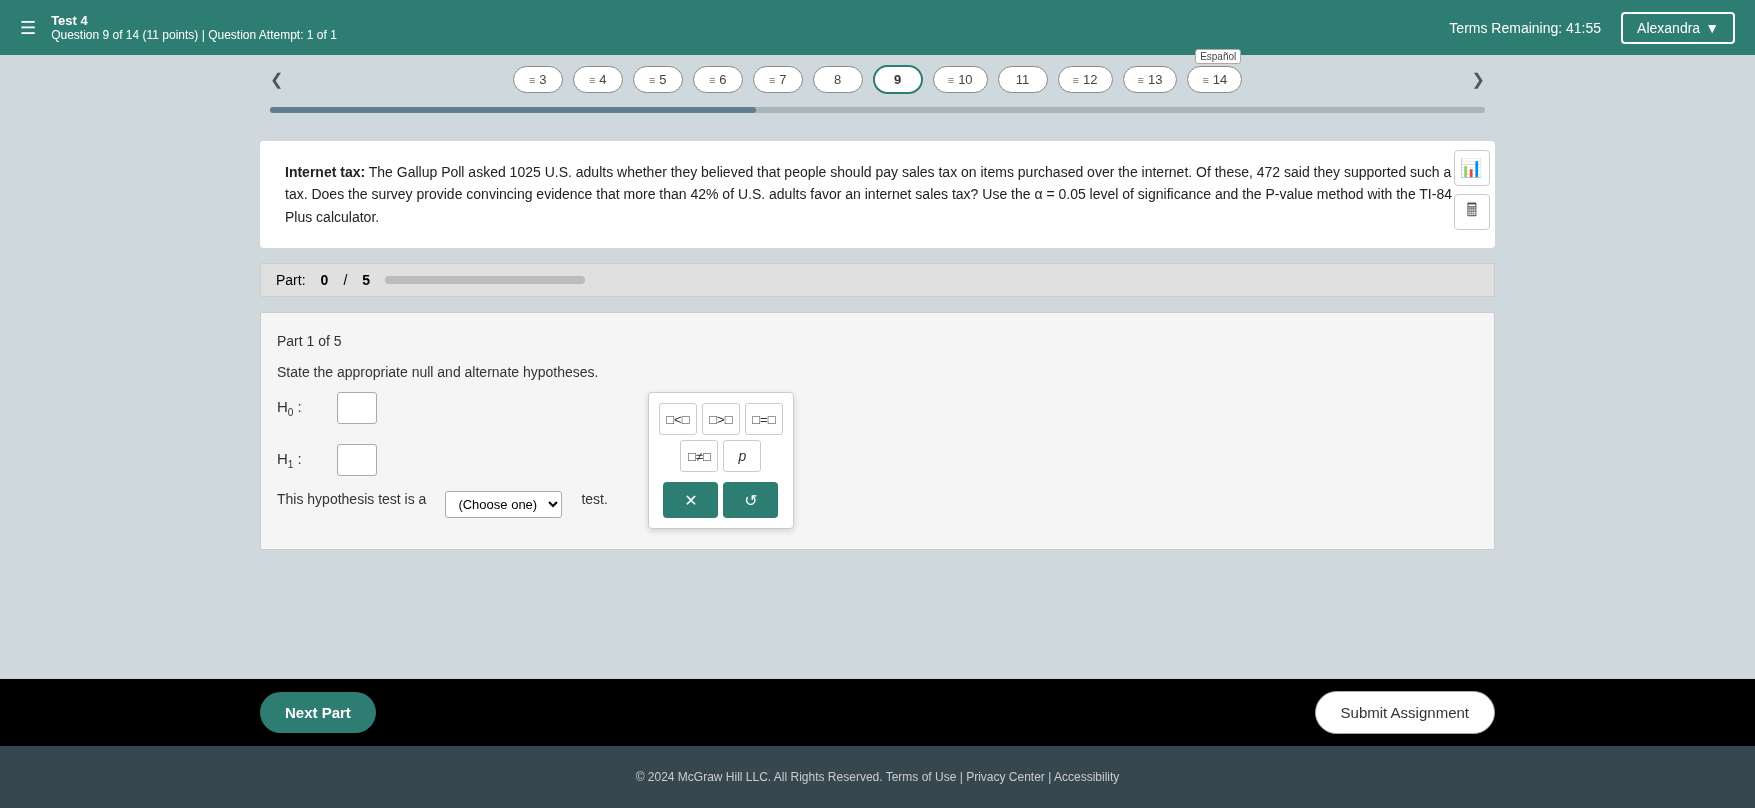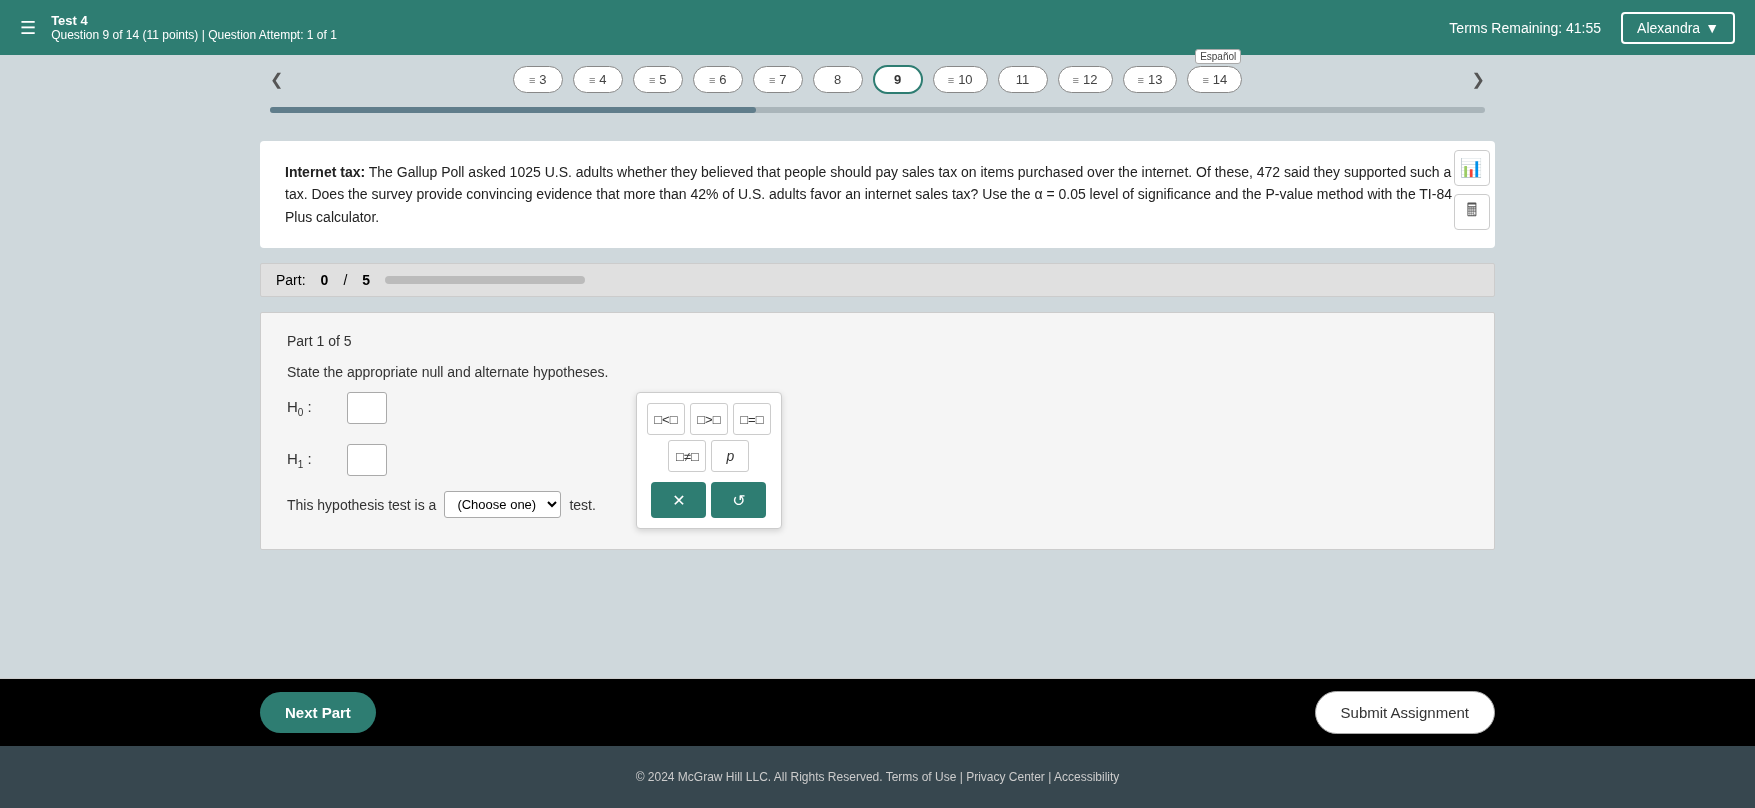--- a/index.html
+++ b/index.html
@@ -191,21 +191,21 @@
       background-color: #2e7d72;
       height: 8px;
       border-radius: 4px;
       width: 0%;
     }
 
     
     .part-body {
       background-color: #f5f5f5;
       border: 1px solid #ccc;
-      padding: 20px 26px;
+      padding: 20px 16px;
       border-radius: 2px;
     }
     .part-title {
       font-size: 14px;
       margin-bottom: 15px;
       color: #333;
     }
     .part-instruction {
       font-size: 14px;
       margin-bottom: 12px;
@@ -237,22 +237,21 @@
       width: 40px;
       height: 32px;
       border: 1.5px solid #aaa;
       border-radius: 3px;
       background: white;
     }
 
     
     .test-type-row {
       display: flex;
-      align-items: center;
-      gap: 8px;
+      gap: 19px;
       font-size: 14px;
       color: #333;
       margin-top: 15px;
     }
     .test-type-select {
       border: 1px solid #aaa;
       padding: 4px 8px;
       border-radius: 3px;
       font-size: 13px;
       background: white;

